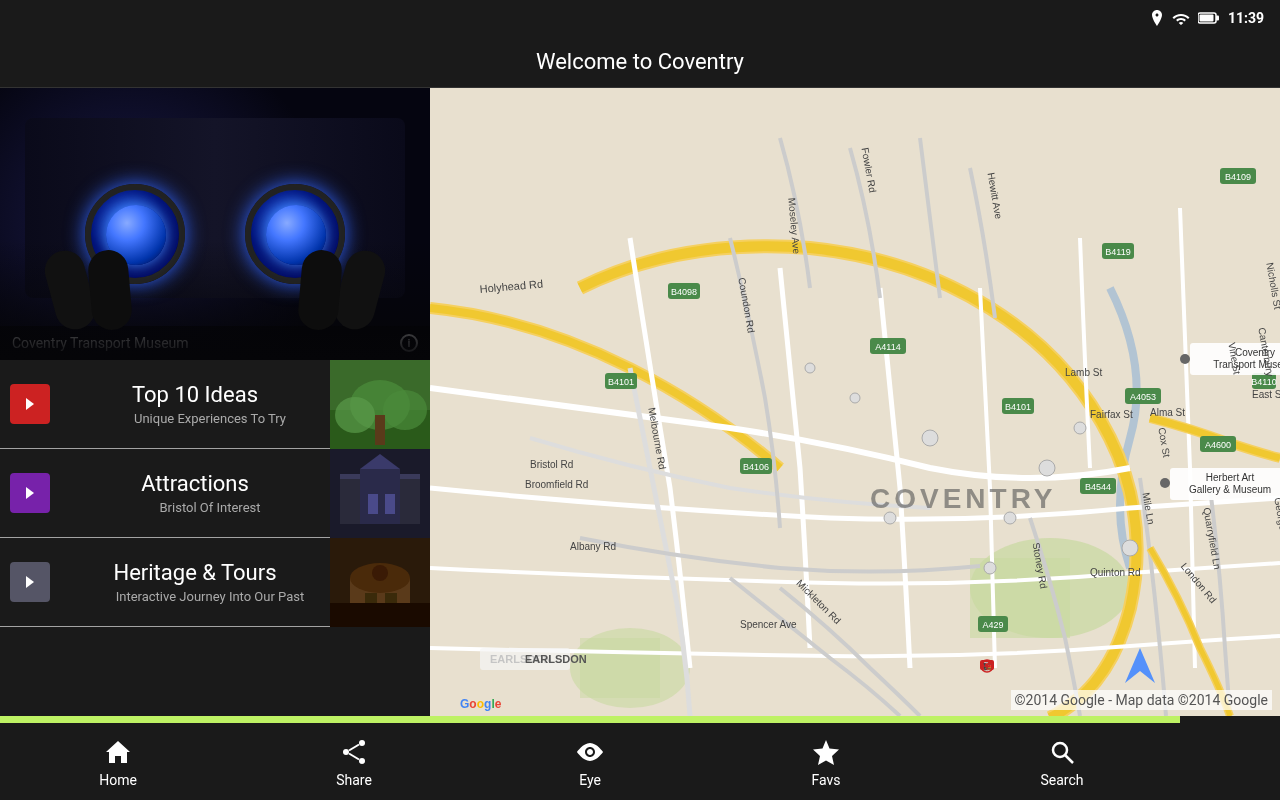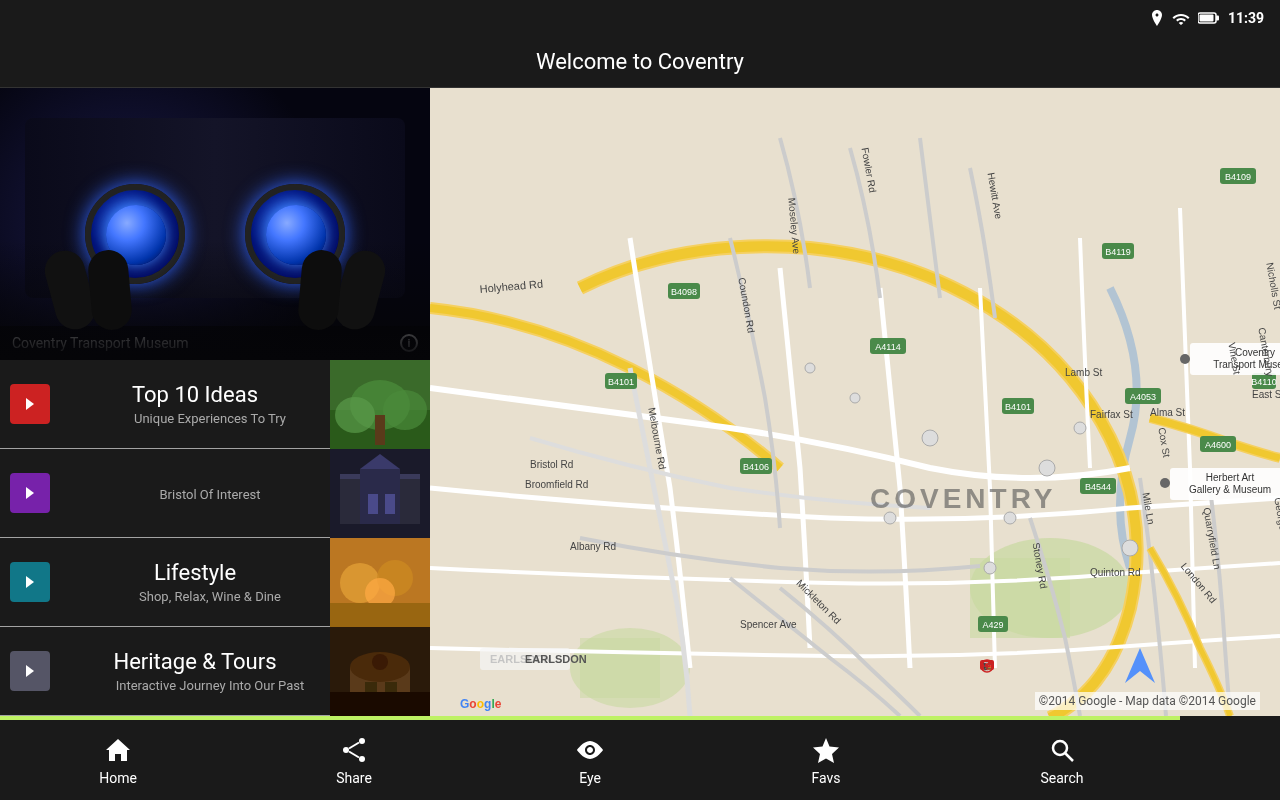--- a/index.html
+++ b/index.html
@@ -214,34 +214,34 @@
       overflow: hidden;
     }
     
     .map-svg {
       width: 100%;
       height: 100%;
     }
     .map-attribution {
       position: absolute;
       bottom: 6px;
-      right: 20px;
-      font-size: 12px;
+      right: 8px;
+      font-size: 14px;
       color: #555;
       background: rgba(255,255,255,0.7);
       padding: 2px 4px;
     }
 
     
     .bottom-nav {
       width: 1180px;
       height: 84px;
       background: #1a1a1a;
       display: flex;
-      border-top: 4px solid #bef264;
+      border-top: 7px solid #bef264;
     }
     .nav-item {
       flex: 1;
       display: flex;
       flex-direction: column;
       align-items: center;
       justify-content: center;
       cursor: pointer;
       gap: 4px;
     }
@@ -340,57 +340,38 @@
         </div>
       </div>
 
       <div class="menu-item">
         <div class="menu-arrow purple">
           <svg width="16" height="16" viewBox="0 0 16 16" fill="white">
             <polygon points="4,2 12,8 4,14"></polygon>
           </svg>
         </div>
         <div class="menu-text">
+          <div class="menu-title">Attractions</div>
           <div class="menu-subtitle">Bristol Of Interest</div>
         </div>
         <div class="menu-thumb thumb-attractions" style="width:100px;height:89px;">
           <svg width="100" height="89" viewBox="0 0 100 89">
             <rect width="100" height="89" fill="#1a1a2a"></rect>
             <rect x="30" y="20" width="40" height="55" fill="#2a2a4a"></rect>
             <polygon points="30,20 50,5 70,20" fill="#3a3a6a"></polygon>
             <rect x="38" y="45" width="10" height="20" fill="#4a4a8a"></rect>
             <rect x="55" y="45" width="10" height="20" fill="#4a4a8a"></rect>
             <rect x="10" y="30" width="20" height="45" fill="#2a2a3a"></rect>
             <rect x="70" y="30" width="20" height="45" fill="#2a2a3a"></rect>
             <rect x="10" y="25" width="20" height="5" fill="#3a3a5a"></rect>
             <rect x="70" y="25" width="20" height="5" fill="#3a3a5a"></rect>
           </svg>
         </div>
       </div>
 
-      <div class="menu-item">
-        <div class="menu-arrow teal">
-          <svg width="16" height="16" viewBox="0 0 16 16" fill="white">
-            <polygon points="4,2 12,8 4,14"></polygon>
-          </svg>
-        </div>
-        <div class="menu-text">
-          <div class="menu-title">Lifestyle</div>
-          <div class="menu-subtitle">Shop, Relax, Wine &amp; Dine</div>
-        </div>
-        <div class="menu-thumb thumb-lifestyle" style="width:100px;height:89px;">
-          <svg width="100" height="89" viewBox="0 0 100 89">
-            <rect width="100" height="89" fill="#bb7722"></rect>
-            <circle cx="30" cy="45" r="20" fill="#dd9933" opacity="0.9"></circle>
-            <circle cx="65" cy="40" r="18" fill="#cc8822" opacity="0.8"></circle>
-            <circle cx="50" cy="55" r="15" fill="#ffaa44" opacity="0.7"></circle>
-            <rect x="0" y="65" width="100" height="24" fill="#996611"></rect>
-          </svg>
-        </div>
-      </div>
 
       <div class="menu-item">
         <div class="menu-arrow gray">
           <svg width="16" height="16" viewBox="0 0 16 16" fill="white">
             <polygon points="4,2 12,8 4,14"></polygon>
           </svg>
         </div>
         <div class="menu-text">
           <div class="menu-title">Heritage &amp; Tours</div>
           <div class="menu-subtitle">Interactive Journey Into Our Past</div>

